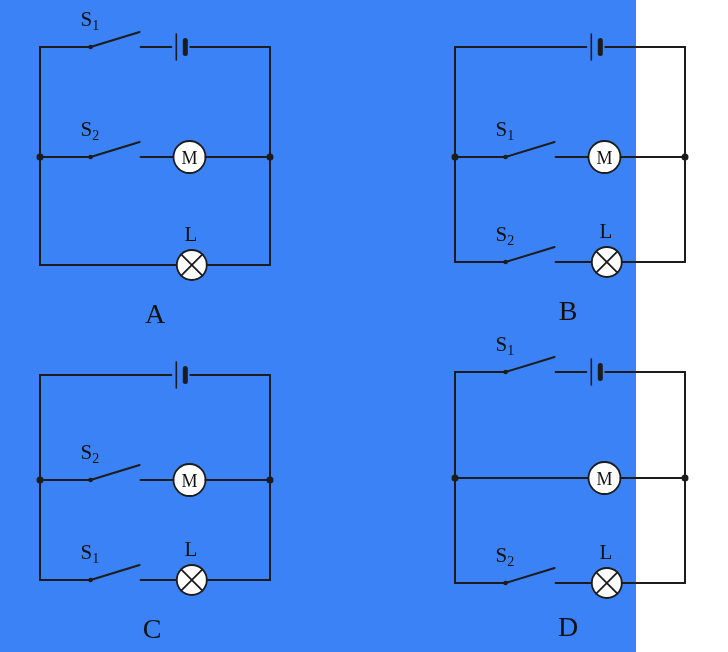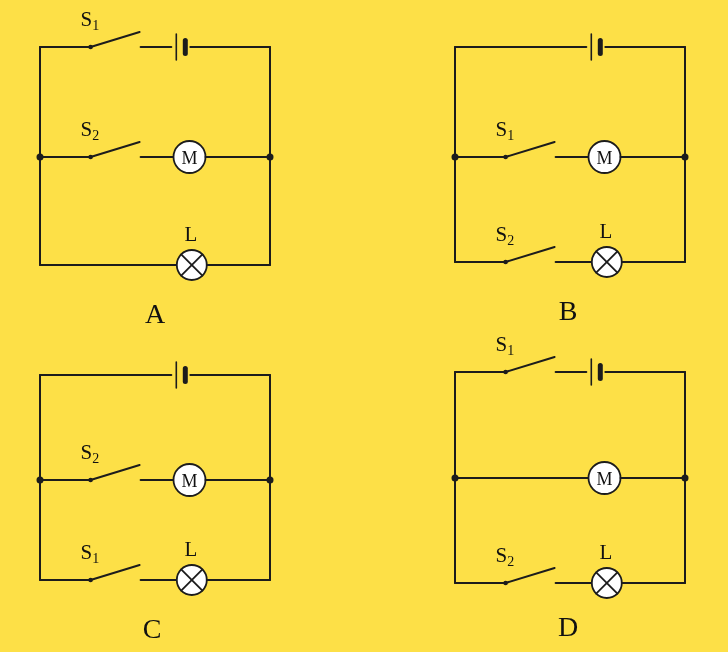--- a/index.html
+++ b/index.html
@@ -8,23 +8,23 @@
   }
   body {
     width: 728px;
     height: 652px;
     background: #ffffff;
     font-family: "Liberation Serif", serif;
     overflow: hidden;
   }
   #figure-wrap {
     position: relative;
-    width: 728px;
+    width: 636px;
     height: 652px;
-    background: #fde047;
+    background: #3b82f6;
   }
   svg {
     display: block;
   }
   svg text {
     font-family: "Liberation Serif", serif;
     fill: #111111;
   }
 </style>
 </head>

